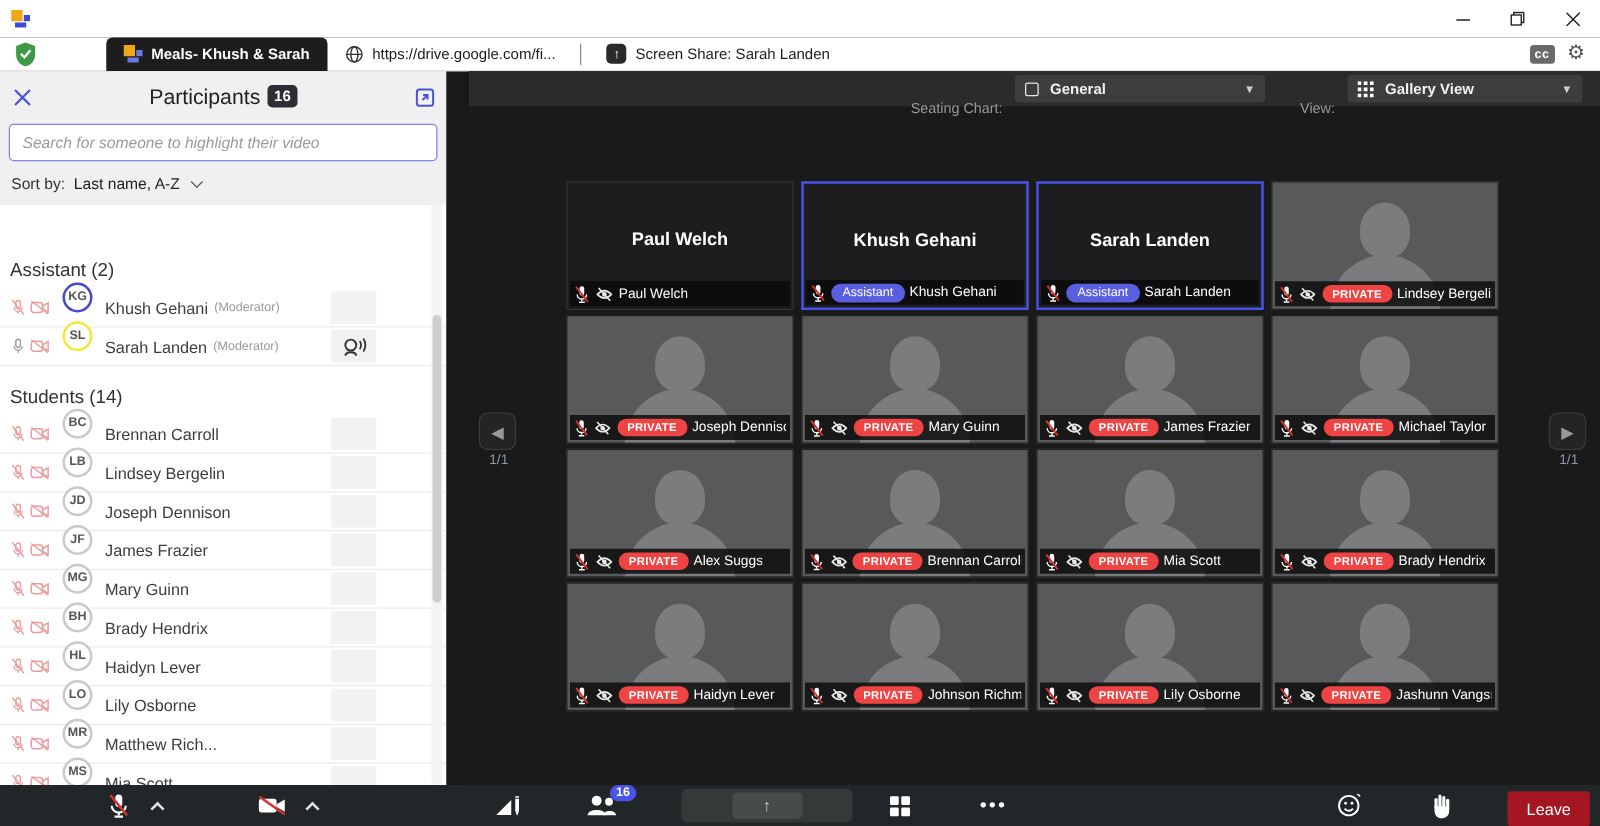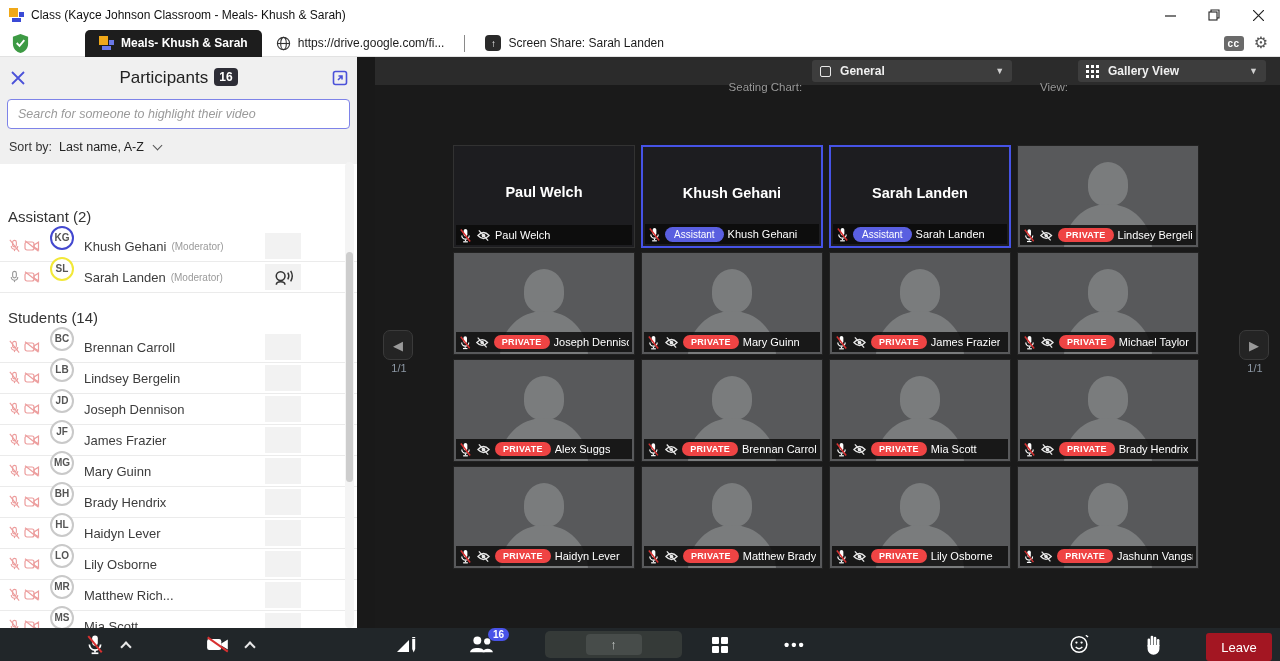--- a/index.html
+++ b/index.html
@@ -99,21 +99,20 @@
 </style>
 </head>
 <body>
 
 <div id="titlebar">
   <div class="app-logo">
       <div class="lg-y"></div>
       <div class="lg-b1"></div>
       <div class="lg-b2"></div>
     </div>
-  <div id="win-title">Class (Kayce Johnson Classroom - Meals- Khush &amp; Sarah)</div>
   <div id="win-controls">
     <div class="win-btn">
       <svg width="11" height="11" viewBox="0 0 11 11">
           <line x1="0" y1="6" x2="11" y2="6" stroke="#222" stroke-width="1.2"></line>
         </svg>
     </div>
     <div class="win-btn">
       <svg width="12" height="12" viewBox="0 0 12 12">
           <rect x="1" y="3" width="8" height="8" fill="none" stroke="#222" stroke-width="1.1"></rect>
           <path d="M3 3V1h8v8h-2" fill="none" stroke="#222" stroke-width="1.1"></path>
@@ -826,21 +825,21 @@
             <line x1="4.5" y1="14.8" x2="9.5" y2="14.8" stroke="#fff" stroke-width="1.3"></line>
             <line x1="2" y1="1.5" x2="12" y2="14.5" stroke="#d83030" stroke-width="1.6"></line>
           </svg>
       <svg class="eye-icon" width="15" height="13" viewBox="0 0 16 14">
             <path d="M2 7q6-6.5 12 0q-6 6.5-12 0z" fill="none" stroke="#e8e8e8" stroke-width="1.4"></path>
             <circle cx="8" cy="7" r="2" fill="#e8e8e8"></circle>
             <line x1="3" y1="1.5" x2="13" y2="12.5" stroke="#e8e8e8" stroke-width="1.4"></line>
           </svg>
 
       <span class="private-pill">PRIVATE</span>
-      <span class="tile-name">Matthew Brady</span>
+      <span class="tile-name">Johnson Richm</span>
     </div>
   </div>
 
   <div class="tile">
     <div class="silhouette">
           <div class="sil-head"></div>
           <div class="sil-body"></div>
         </div>
 
     <div class="tile-bar">

